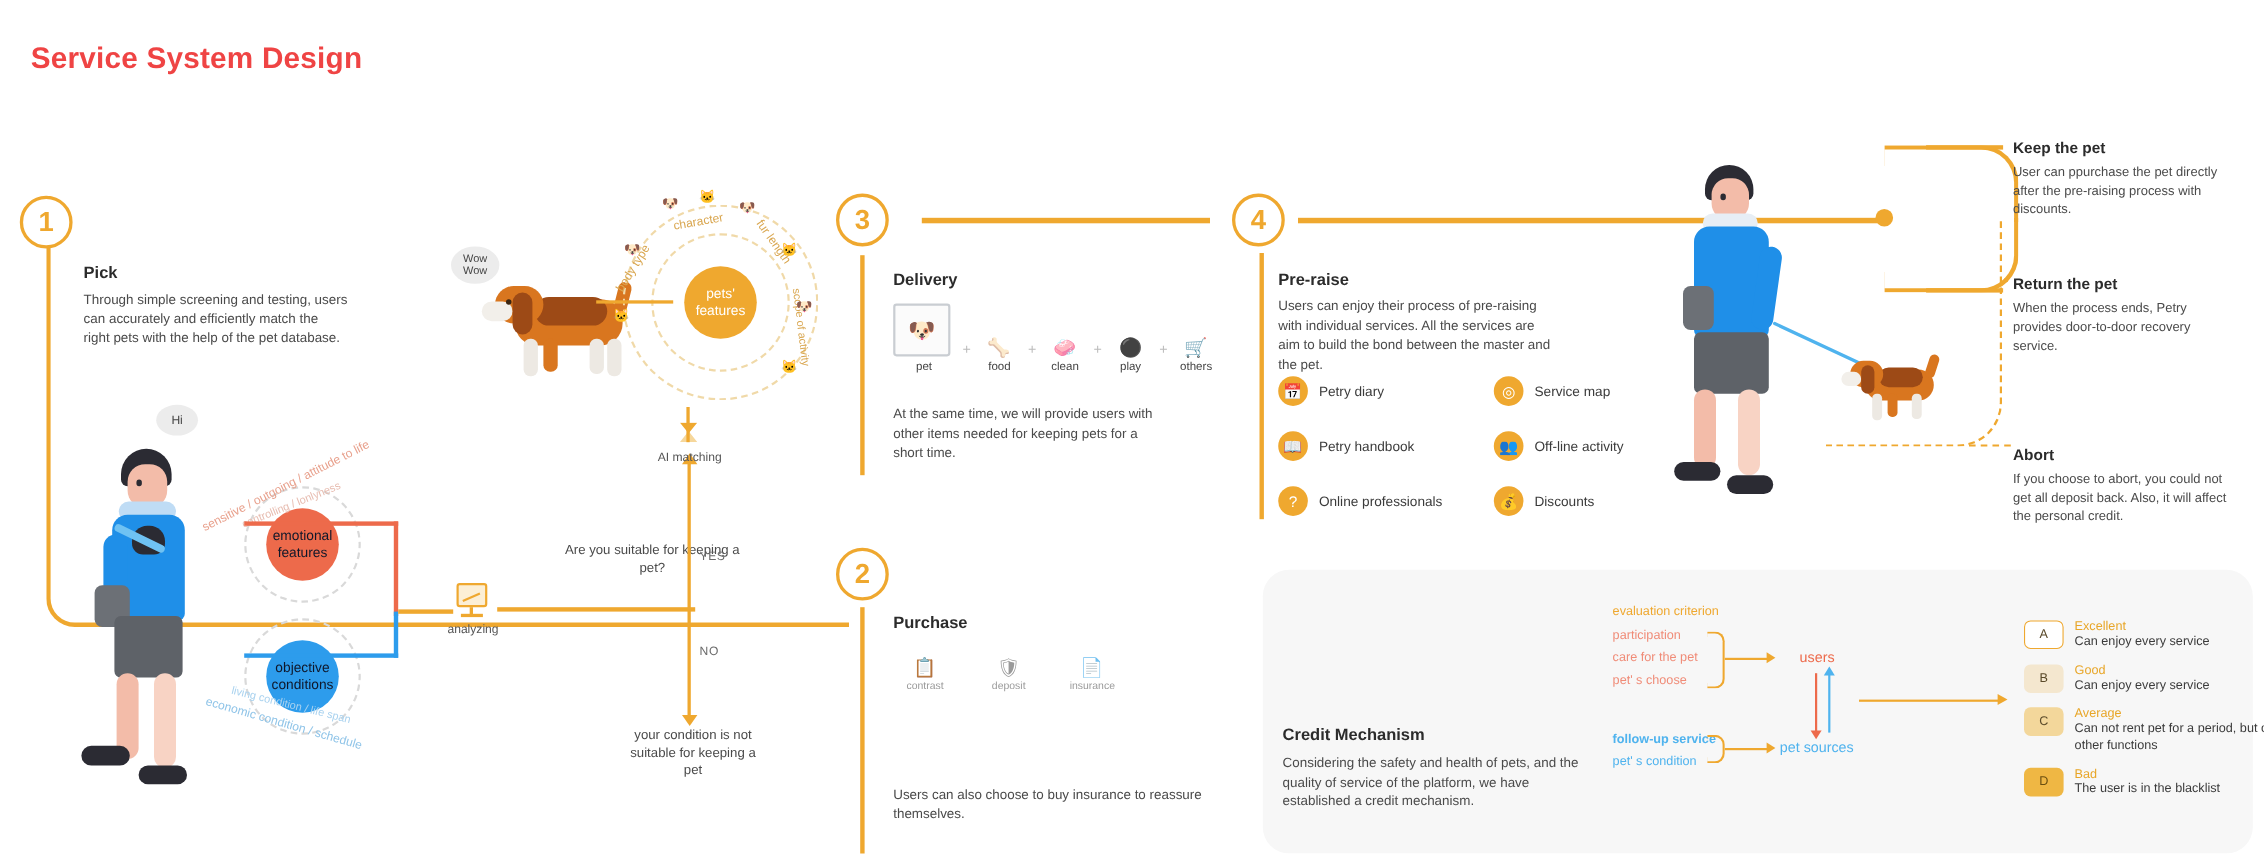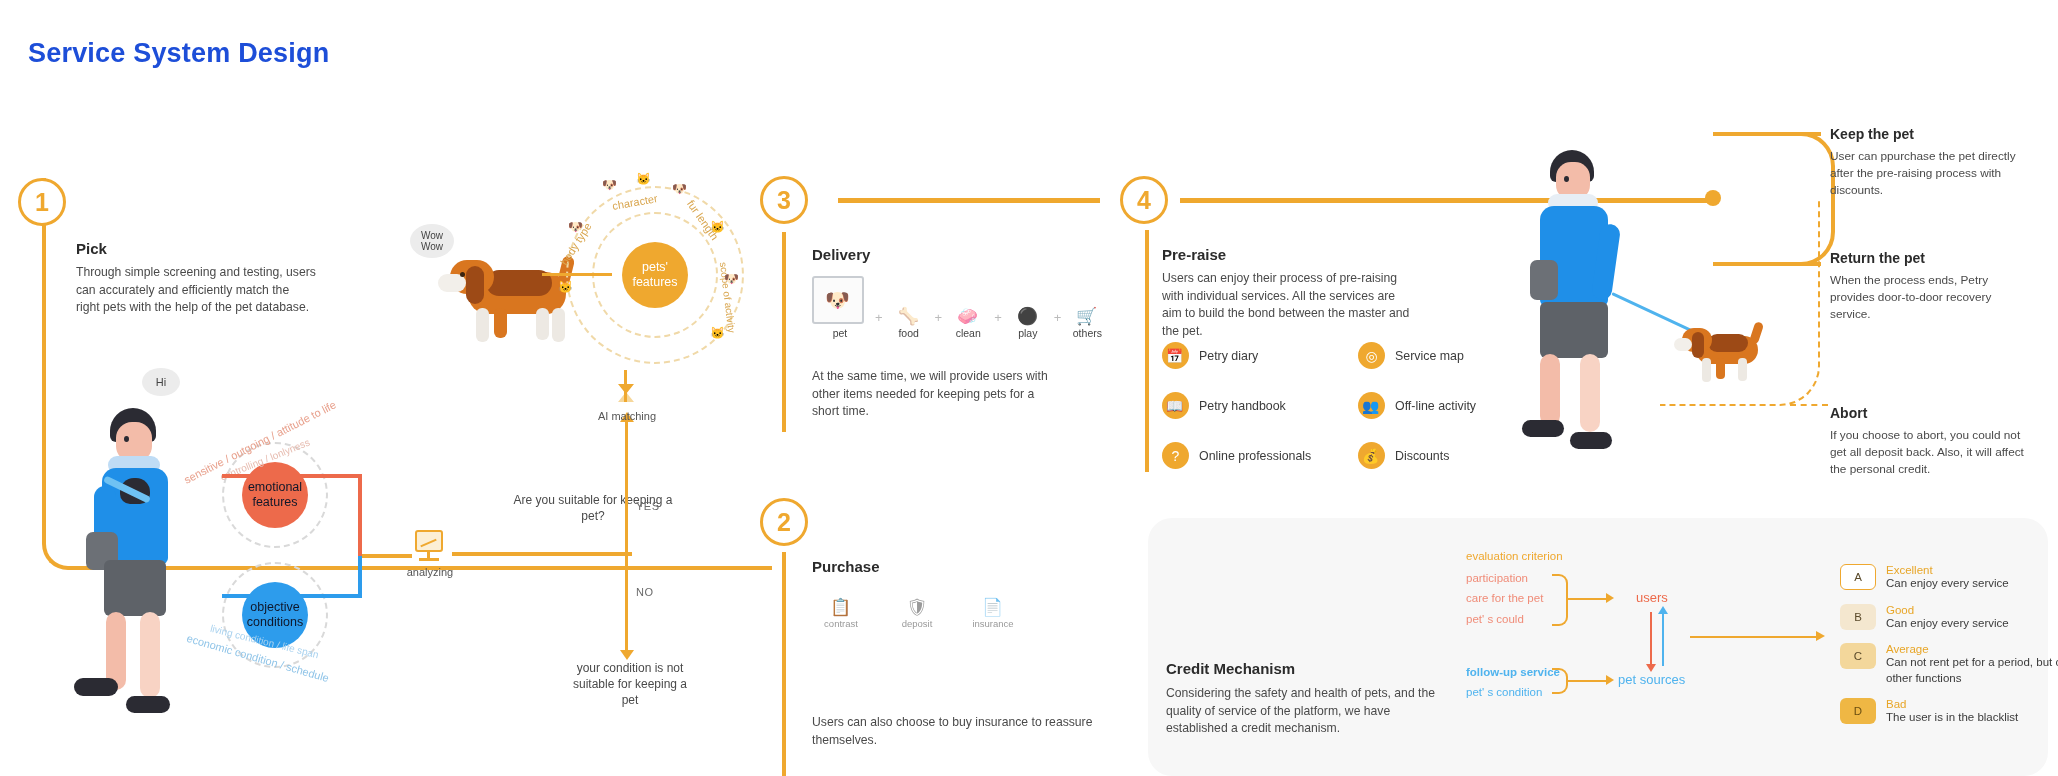--- a/index.html
+++ b/index.html
@@ -10,21 +10,21 @@
     overflow: hidden;
   }
   #canvas { position: relative; width: 2058px; height: 776px; }
 
   .abs { position: absolute; }
 
   
   .page-title {
     left: 28px; top: 38px;
     font-size: 27px; font-weight: bold;
-    color: #1d4ed8; letter-spacing: .2px;
+    color: #ef4444; letter-spacing: .2px;
   }
 
   
   .step-badge {
     width: 48px; height: 48px; border-radius: 50%;
     border: 3px solid #EFA82F;
     display: flex; align-items: center; justify-content: center;
     font-size: 25px; font-weight: bold; color: #EFA82F;
     background: #fff;
   }
@@ -435,21 +435,21 @@
   <div class="abs credit-panel"></div>
 
   <div class="abs" style="left:1166px; top:660px; width:282px;">
     <div class="sec-title">Credit Mechanism</div>
     <div class="sec-body" style="margin-top:8px;">Considering the safety and health of pets, and the quality of service of the platform, we have established a credit mechanism.</div>
   </div>
 
   <div class="abs crit c-orange" style="left:1466px; top:550px;">evaluation criterion</div>
   <div class="abs crit c-salmon" style="left:1466px; top:572px;">participation</div>
   <div class="abs crit c-salmon" style="left:1466px; top:592px;">care for the pet</div>
-  <div class="abs crit c-salmon" style="left:1466px; top:613px;">pet' s could</div>
+  <div class="abs crit c-salmon" style="left:1466px; top:613px;">pet' s choose</div>
 
   <div class="abs crit c-blue" style="left:1466px; top:666px;font-weight:bold;">follow-up service</div>
   <div class="abs crit c-blue" style="left:1466px; top:686px;">pet' s condition</div>
 
   <div class="abs" style="left:1552px; top:574px; width:16px; height:52px; border:2px solid #EFA82F; border-left:0; border-radius:0 9px 9px 0;"></div>
   <div class="abs" style="left:1568px; top:598px; width:40px; height:2px; background:#EFA82F;"></div>
   <div class="abs" style="left:1606px; top:593px; width:0;height:0;border-top:5px solid transparent;border-bottom:5px solid transparent;border-left:8px solid #EFA82F;"></div>
   <div class="abs crit c-red" style="left:1636px; top:590px; font-size:13px;">users</div>
 
   <div class="abs" style="left:1552px; top:668px; width:16px; height:26px; border:2px solid #EFA82F; border-left:0; border-radius:0 9px 9px 0;"></div>

